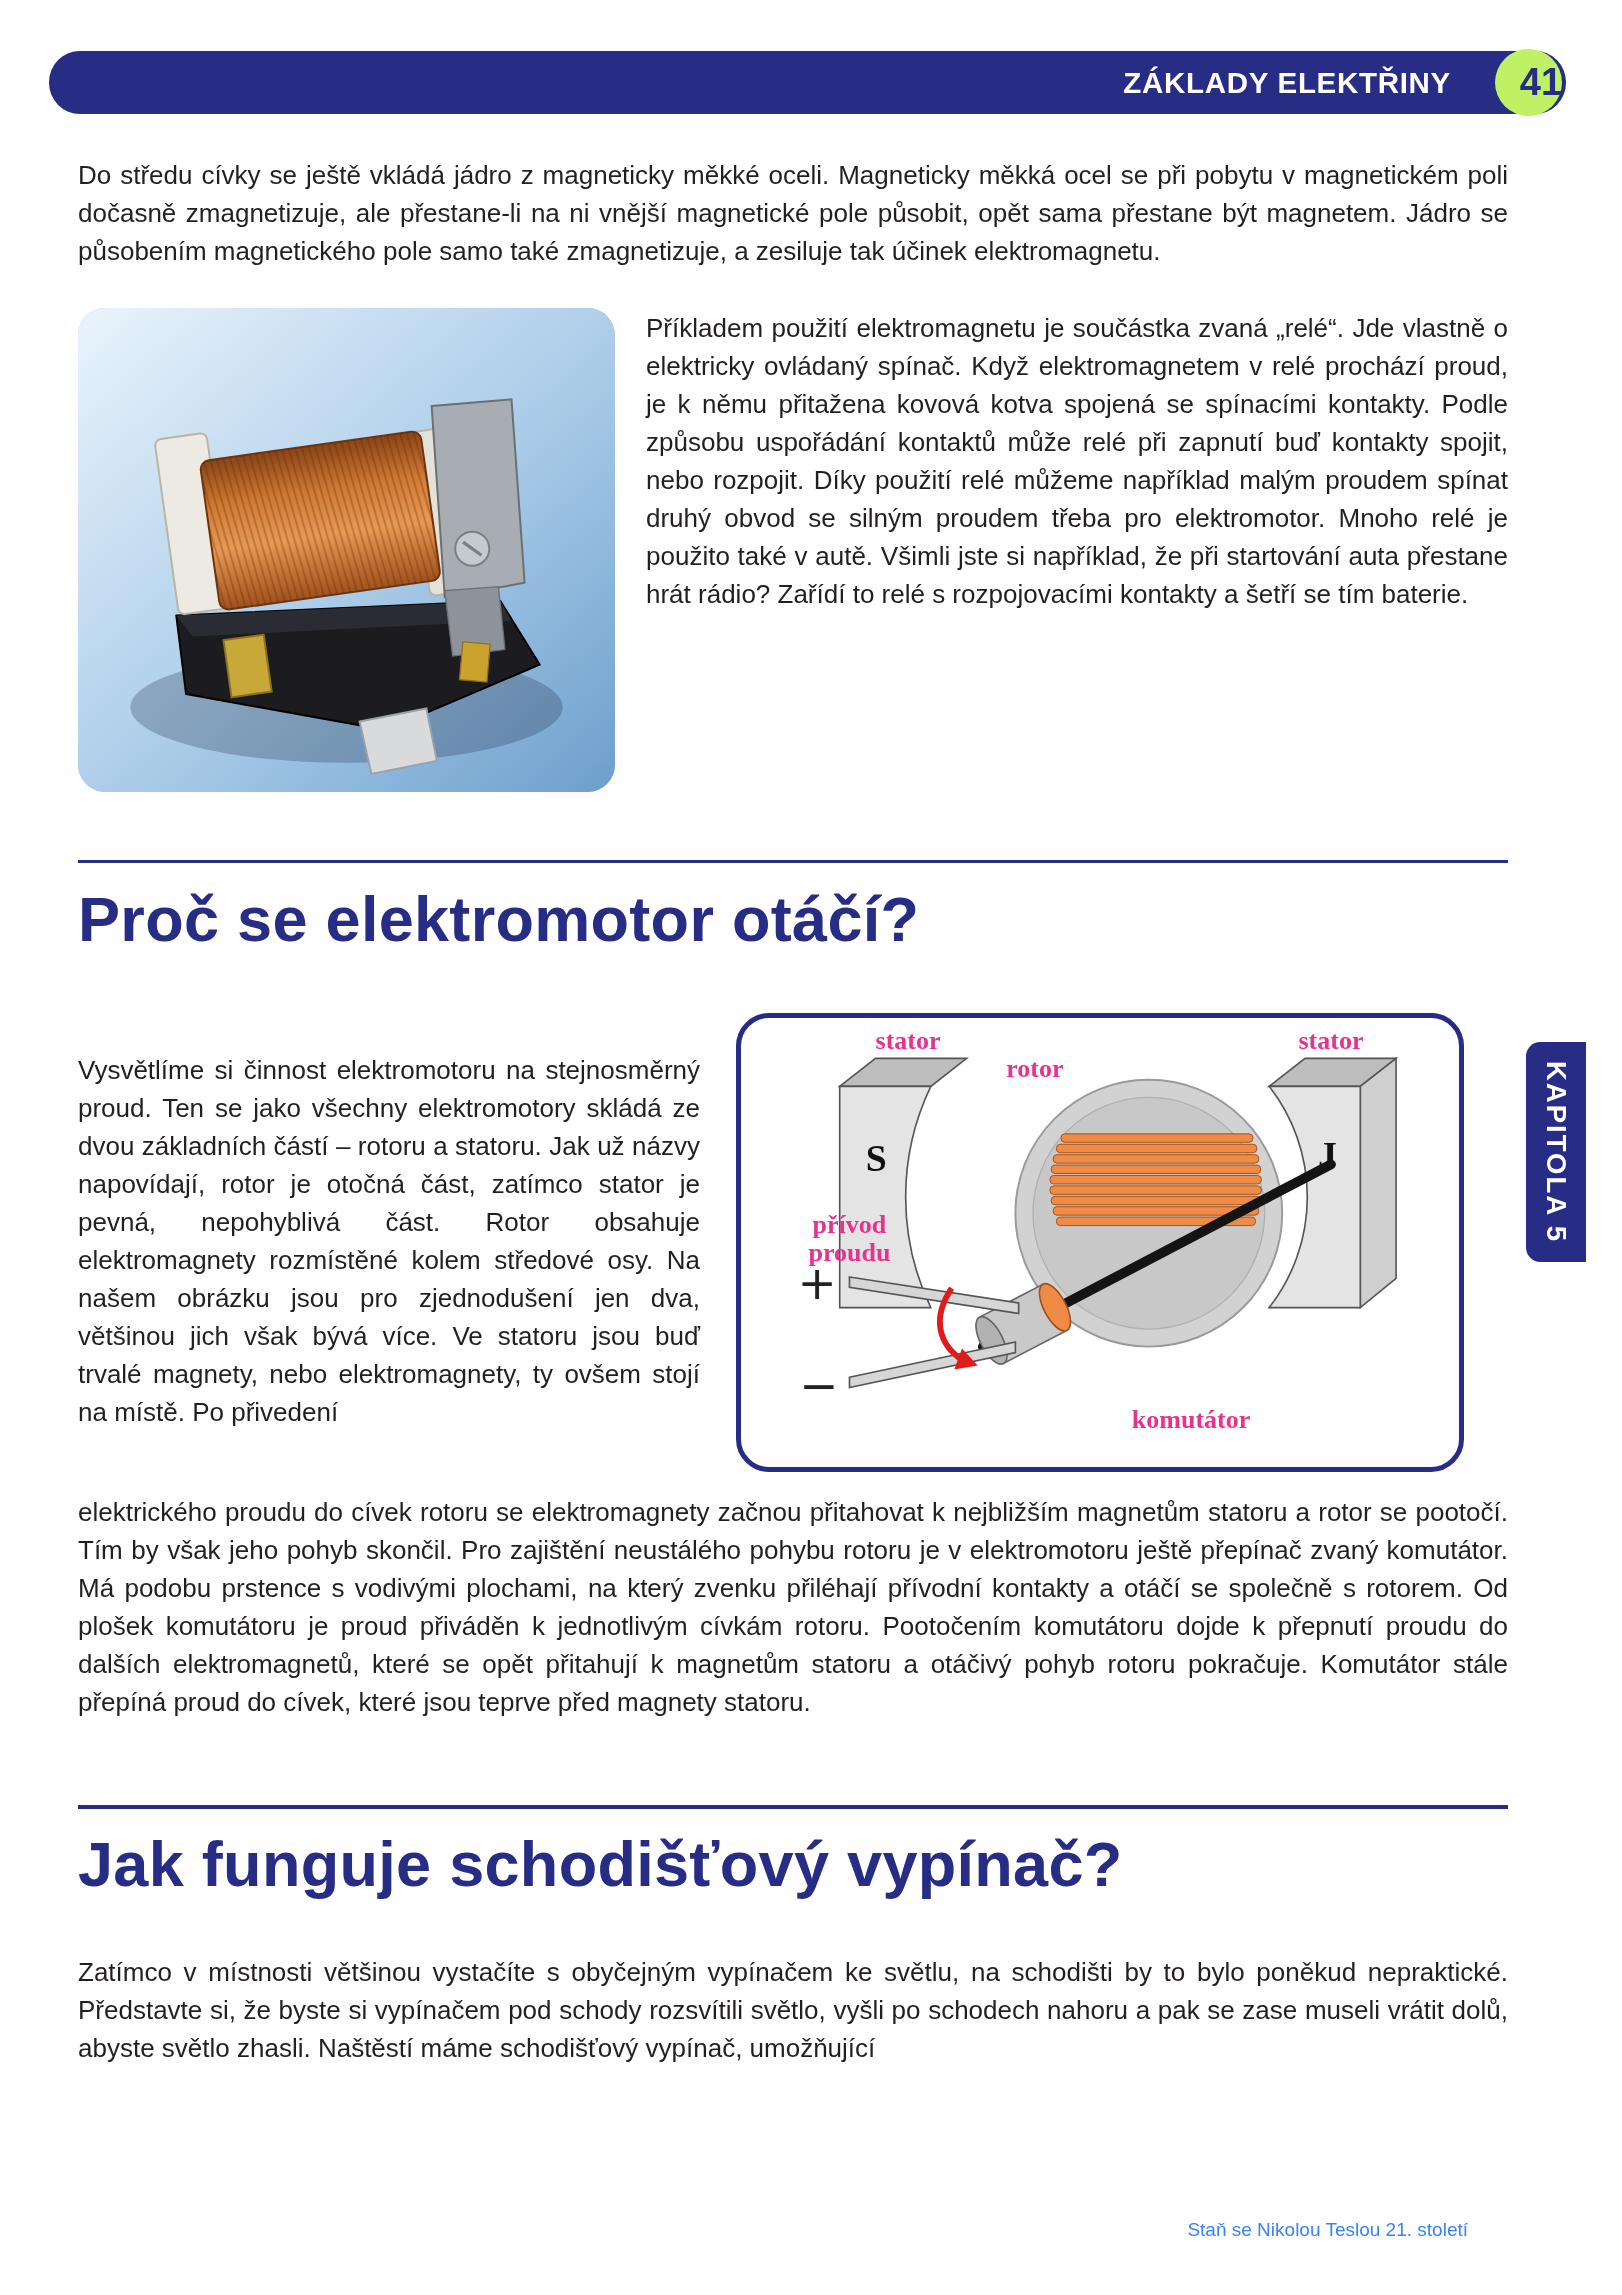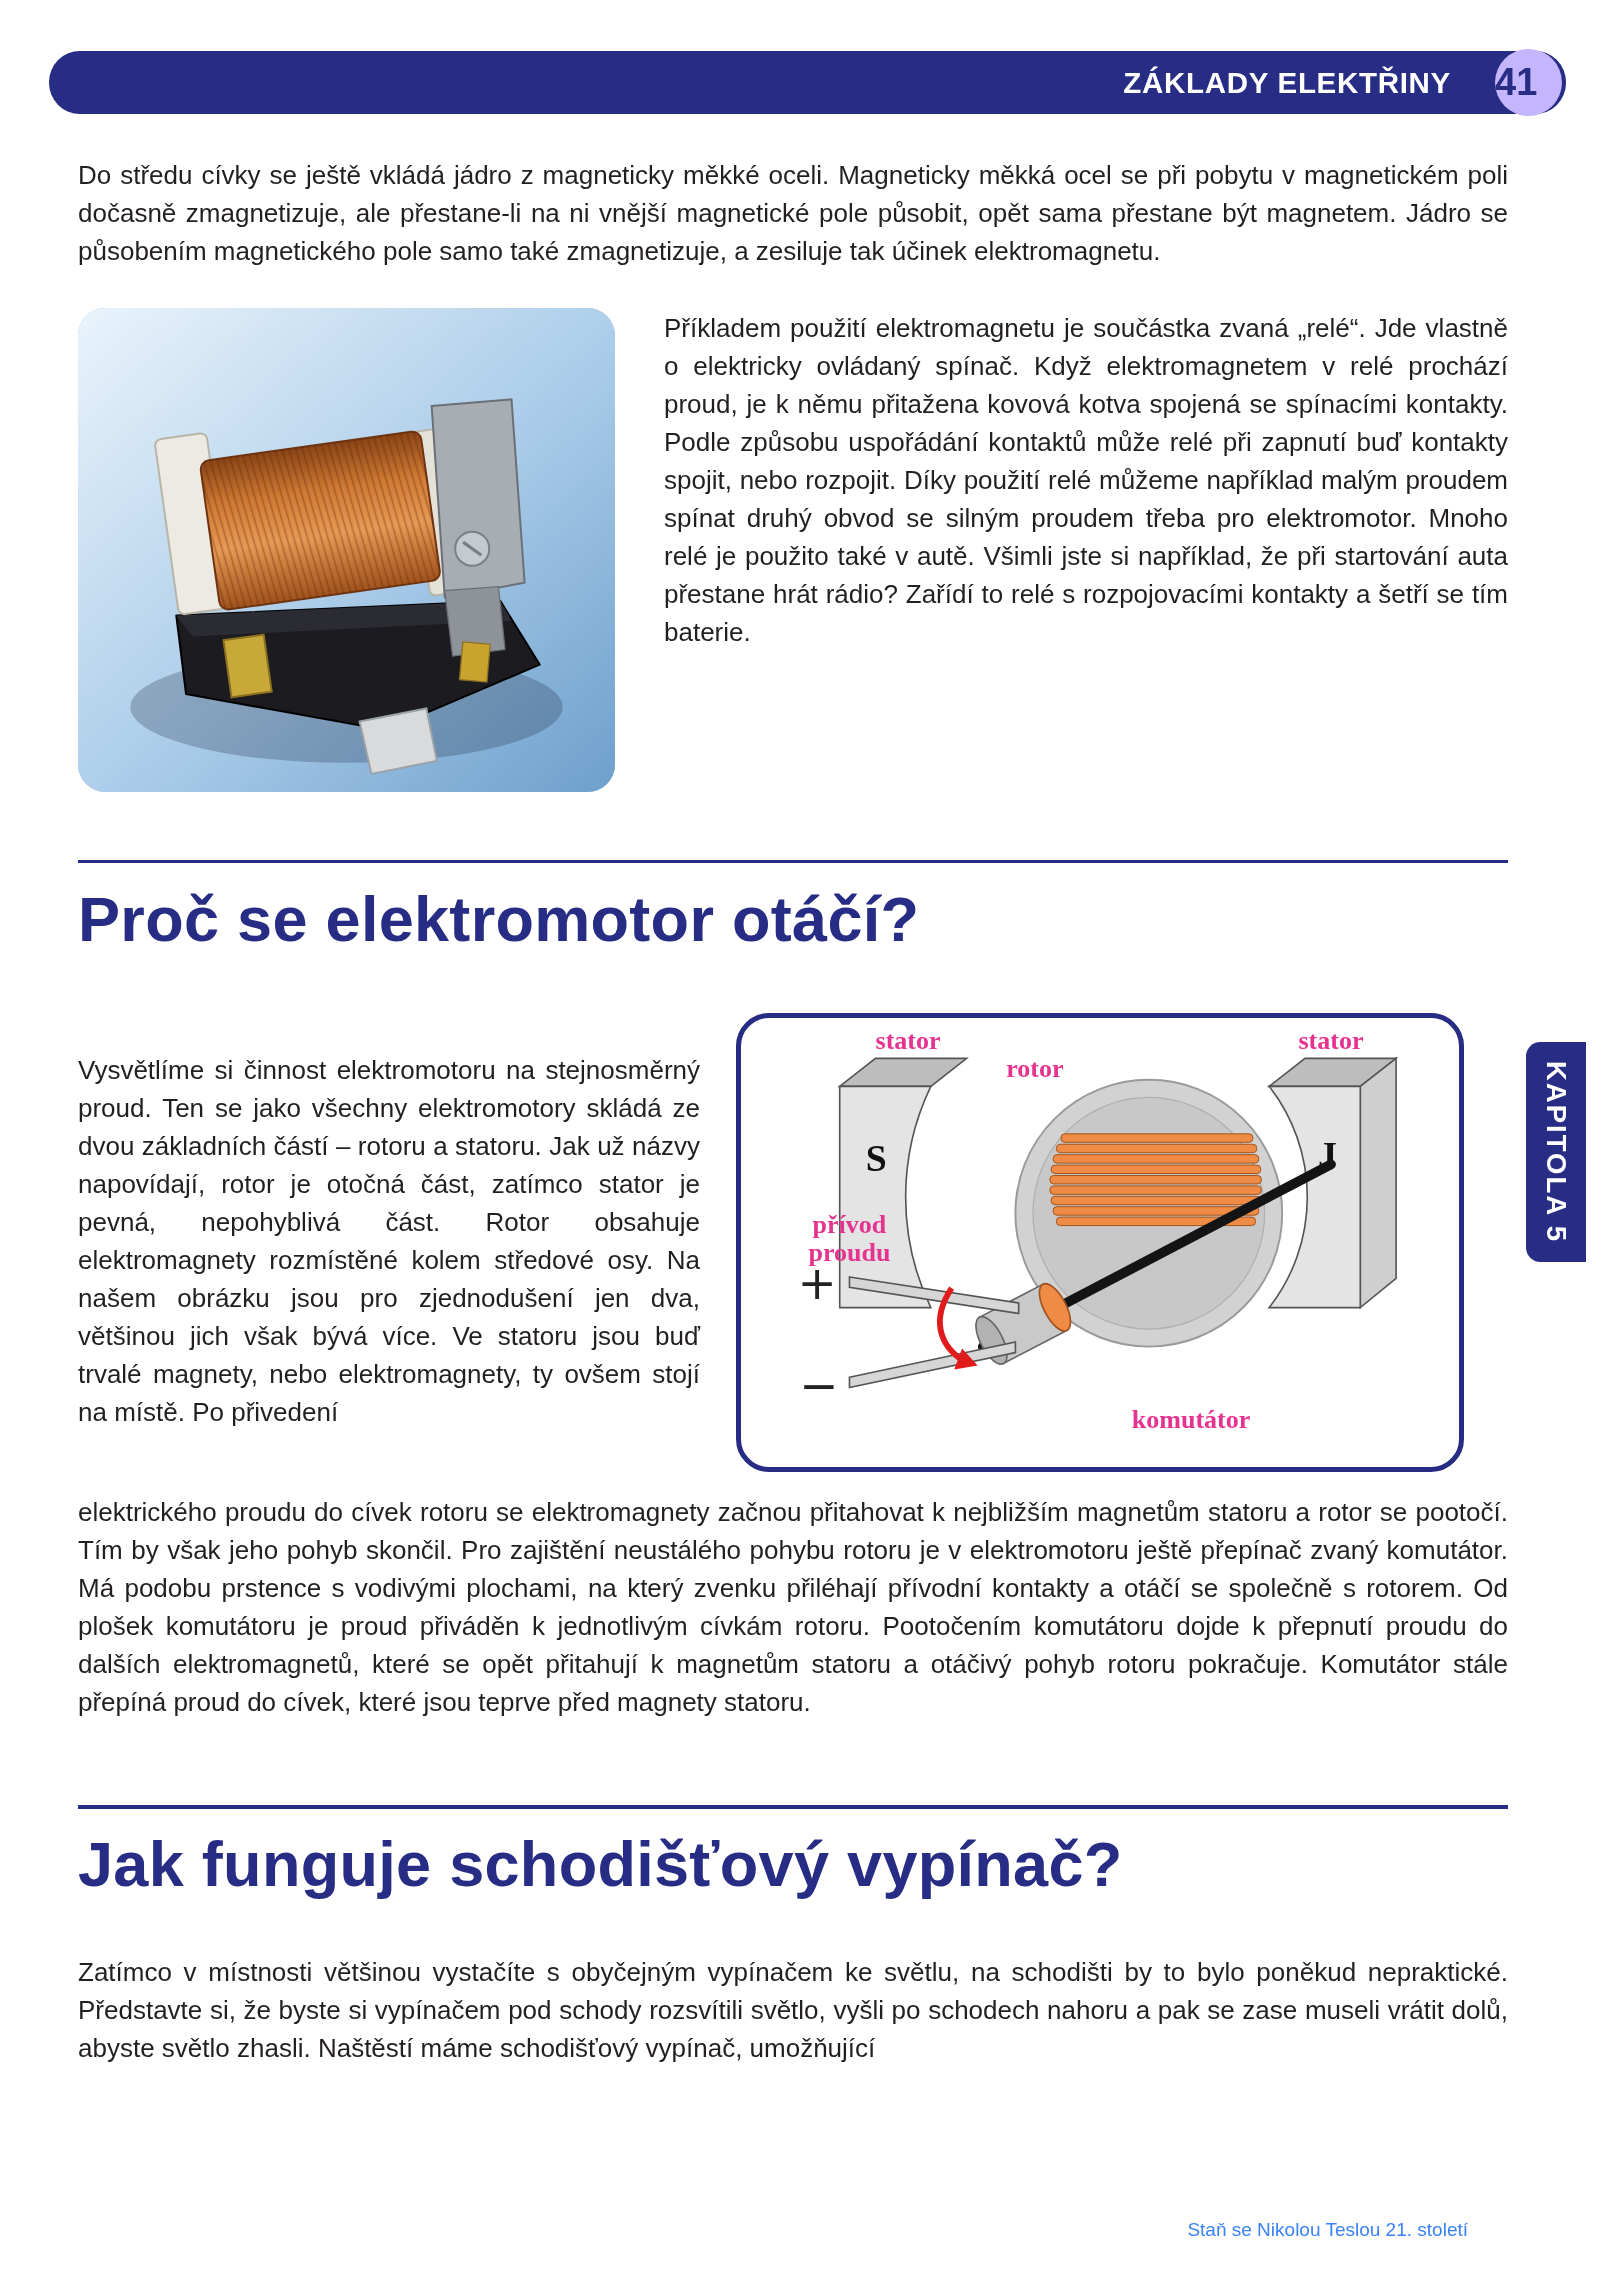--- a/index.html
+++ b/index.html
@@ -33,45 +33,45 @@
   .header-title {
     color: #ffffff;
     font-weight: bold;
     font-size: 29.5px;
     letter-spacing: 0.7px;
   }
   .page-number-badge {
     position: absolute;
     right: 3.9px; top: -2px;
     width: 67px; height: 67px;
-    background: #c4b5fd;
+    background: #bef264;
     border-radius: 50%;
     display: flex;
     align-items: center;
-    justify-content: flex-start;
+    justify-content: flex-end;
     color: #272c84;
     font-weight: bold;
     font-size: 38px;
   }
   
   .content {
     position: absolute;
     top: 115px; left: 0;
     width: 100%;
     padding: 0 78px;
   }
   .body-par {
     font-size: 26px;
     line-height: 1.46;
     text-align: justify;
   }
   .intro { margin-top: 42px; }
   .relay-row {
     display: flex;
-    gap: 49px;
+    gap: 31px;
     margin-top: 37px;
     align-items: flex-start;
   }
   .relay-photo {
     flex: 0 0 537px;
     width: 537px; height: 484px;
     border-radius: 27.5px;
     overflow: hidden;
     background: #9cc3e4;
   }

